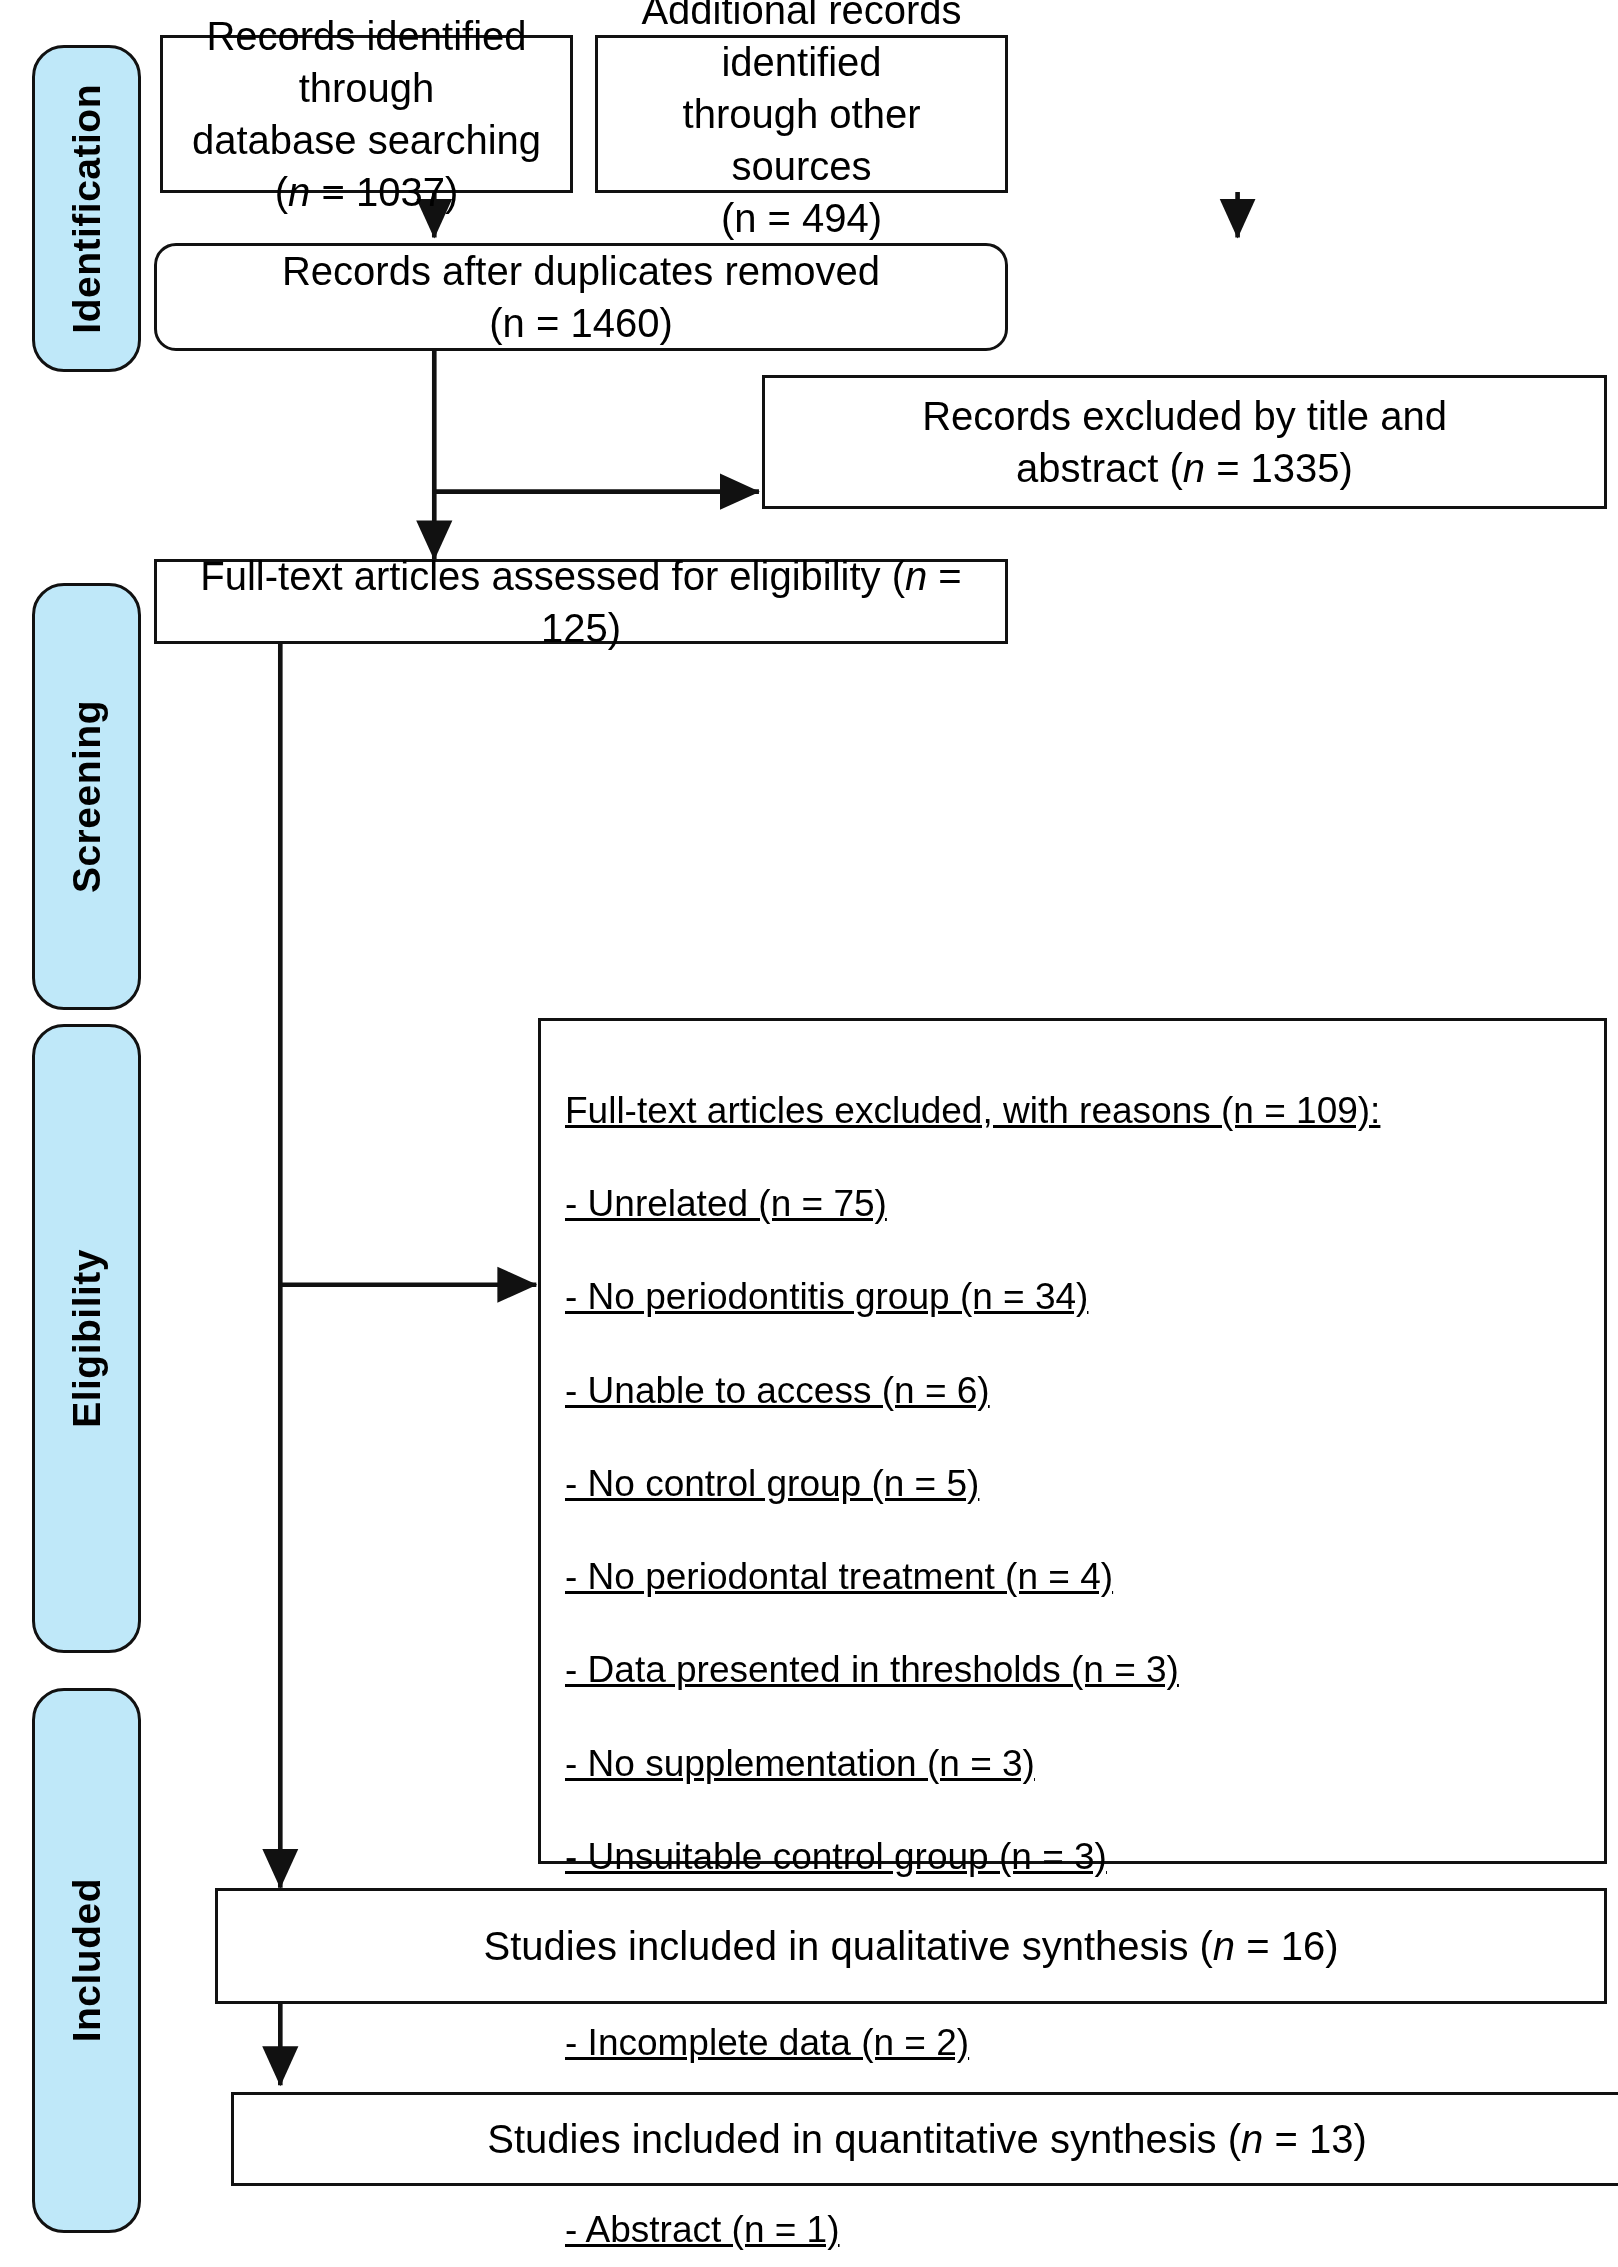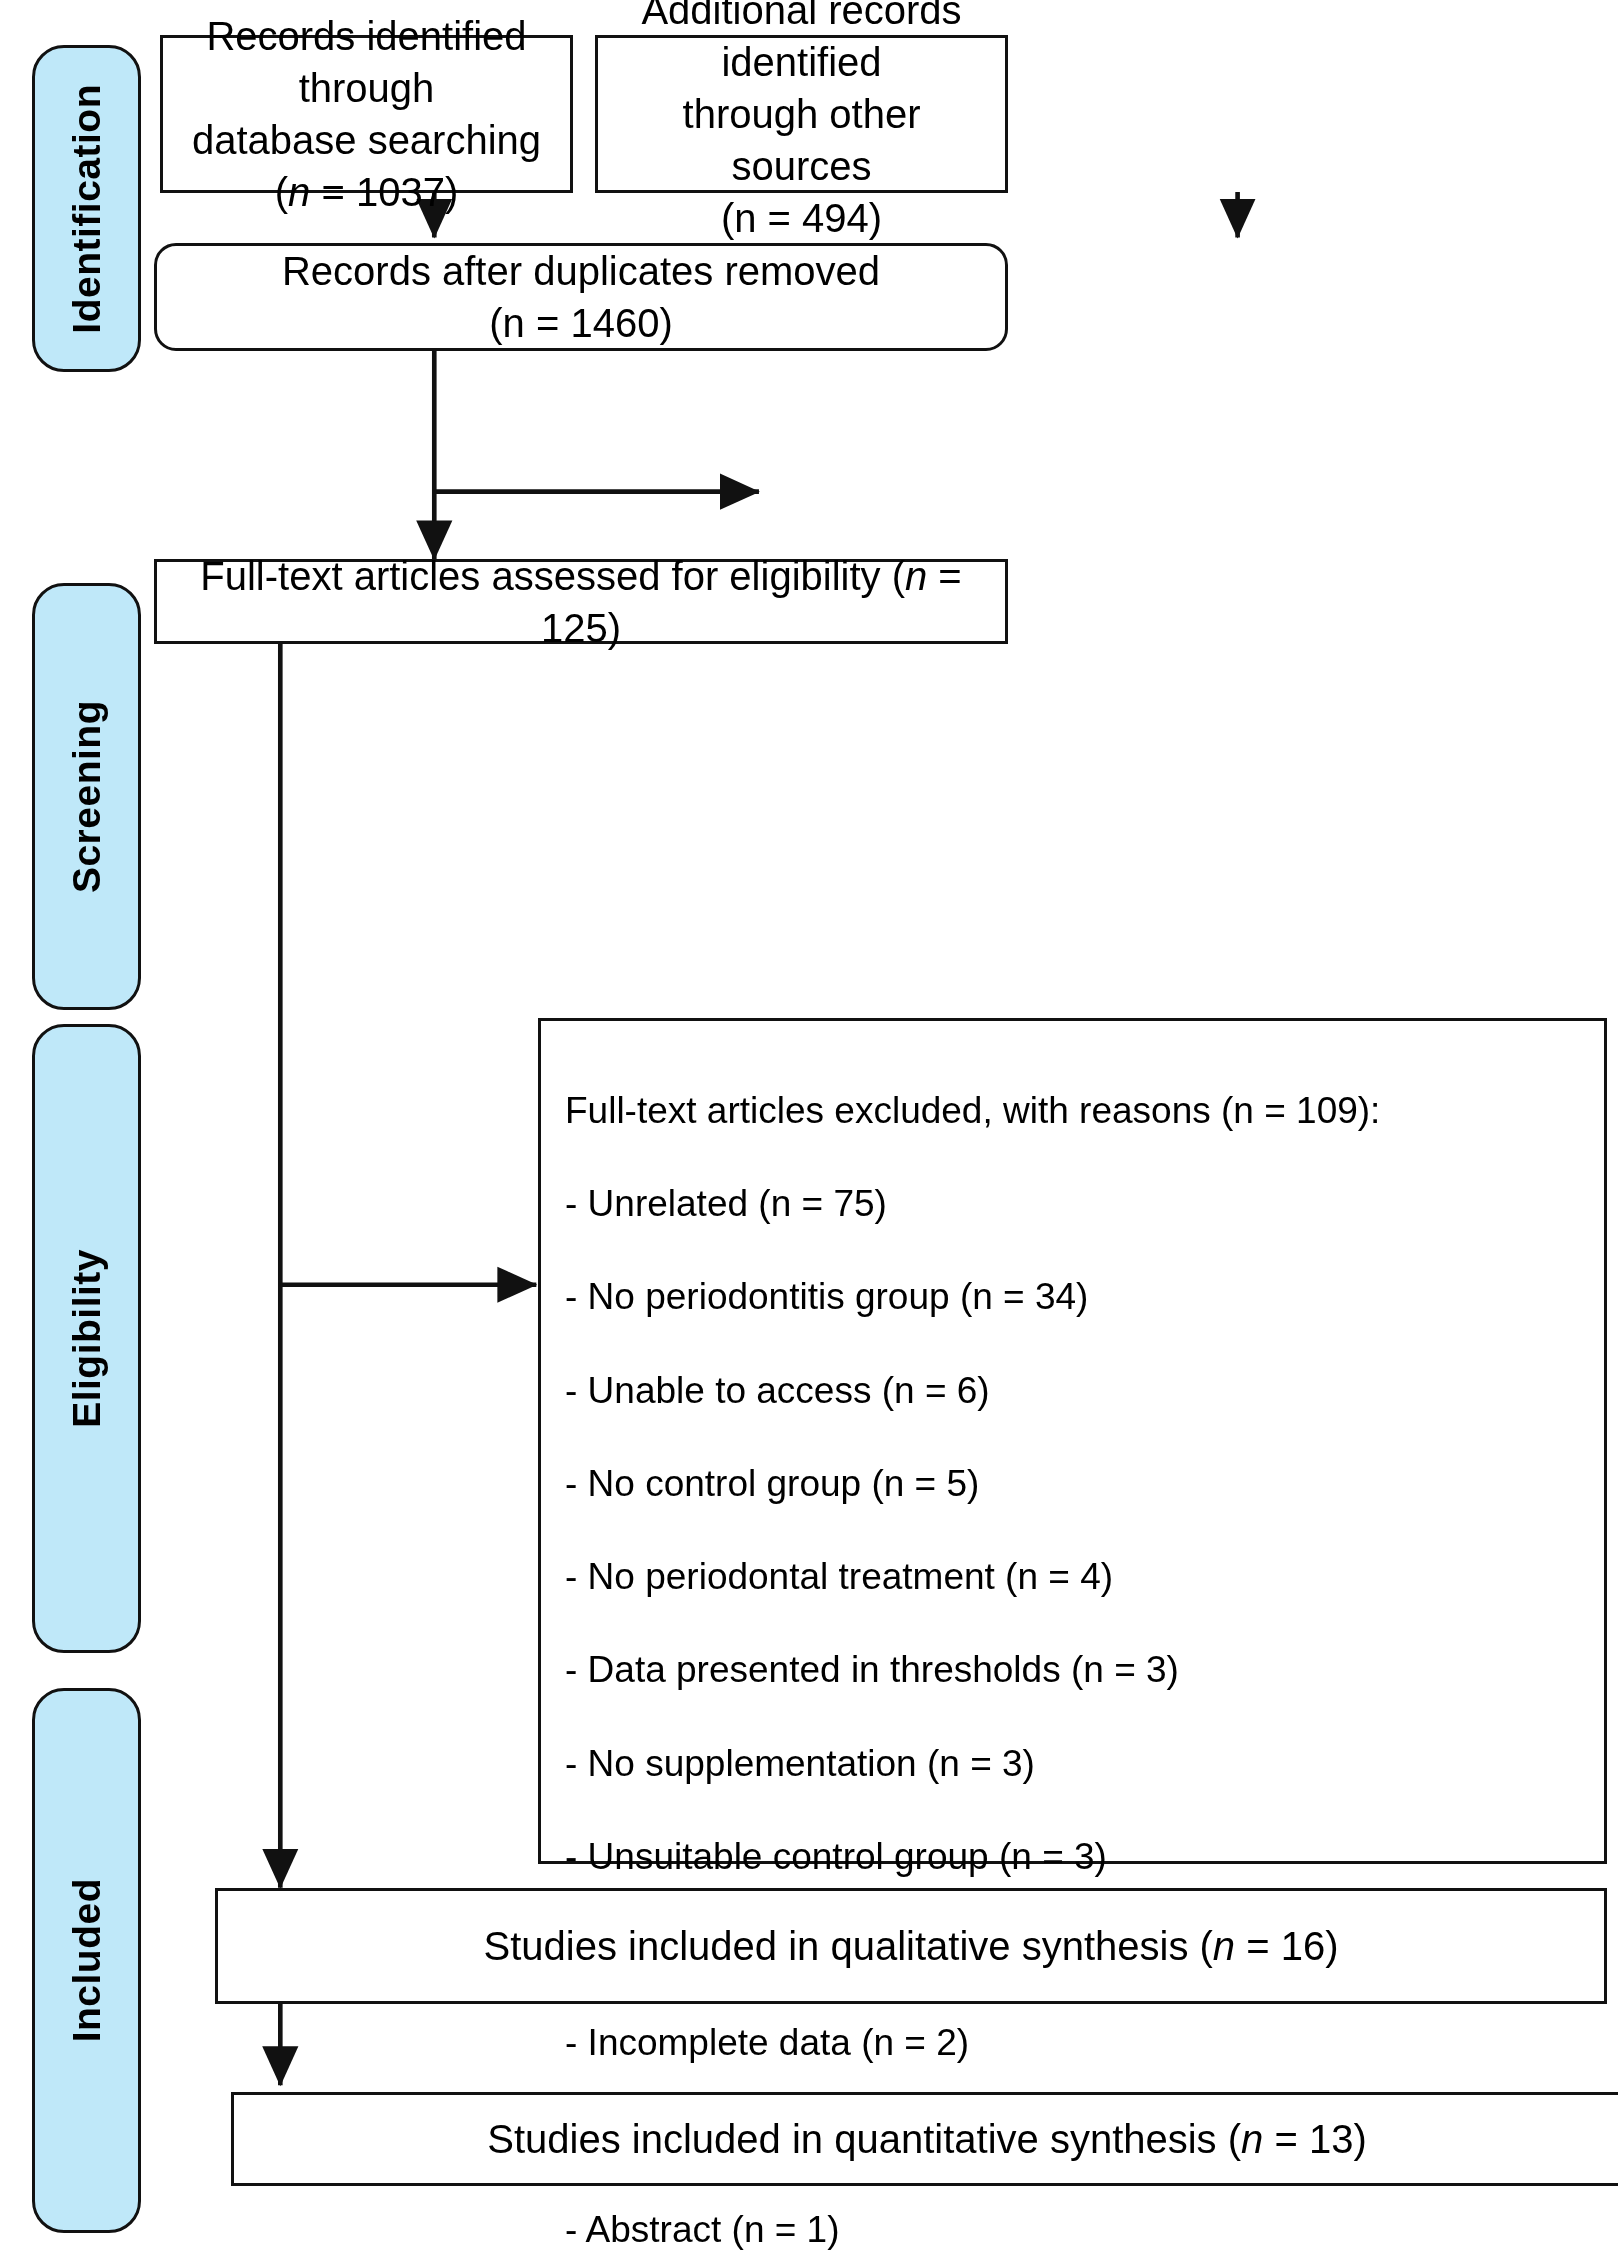--- a/index.html
+++ b/index.html
@@ -55,20 +55,21 @@
   .flow-box .box-text {
     font-size: 40px;
     line-height: 1.30;
     white-space: pre-line;
   }
   .flow-box.align-left {
     align-items: flex-start;
     justify-content: flex-start;
     text-align: left;
     padding: 20.4px 16.7px 16.7px 24px;
+    text-decoration: underline;
   }
   .flow-box.align-left .box-text {
     font-size: 37px;
     line-height: 1.26;
   }
   em.nvar {
     font-style: italic;
   }
 
   
@@ -129,20 +130,23 @@
   </div>
 
   <div class="flow-box" style="left:595px; top:35px; width:413px; height:158px;">
     <div class="box-text"><span>Additional records identified</span><br><span>through other sources</span><br><span>(n =  494)</span></div>
   </div>
 
   <div class="flow-box" style="left:154px; top:243px; width:854px; height:108px;border-radius:22px;">
     <div class="box-text"><span>Records after duplicates removed</span><br><span>(n = 1460)</span></div>
   </div>
 
+  <div class="flow-box" style="left:762px; top:375px; width:845px; height:134px;">
+    <div class="box-text"><span>Records excluded by title and</span><br><span>abstract (</span><em class="nvar">n</em><span> = 1335)</span></div>
+  </div>
 
   <div class="flow-box" style="left:154px; top:559px; width:854px; height:85px;">
     <div class="box-text"><span>Full-text articles assessed for eligibility (</span><em class="nvar">n</em><span> = 125)</span></div>
   </div>
 
   <div class="flow-box align-left" style="left:538px; top:1018px; width:1069px; height:846px;">
     <div class="box-text">
       <div>Full-text articles excluded, with reasons (n = 109):</div>
       <div>- Unrelated (n = 75)</div>
       <div>- No periodontitis group (n = 34)</div>

